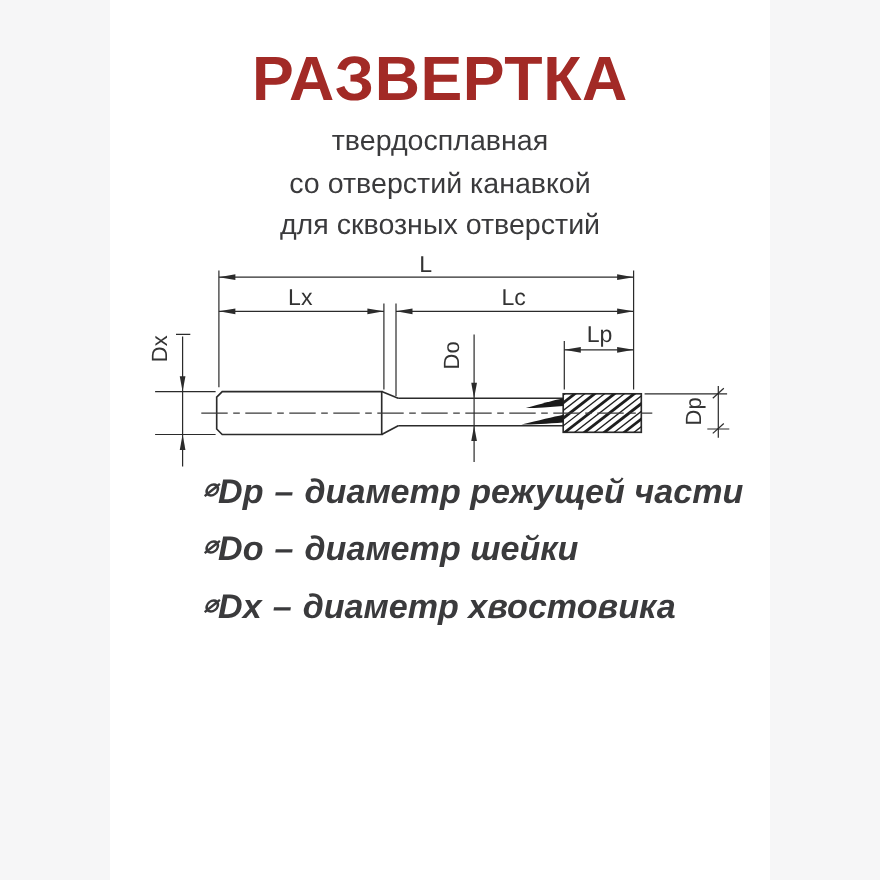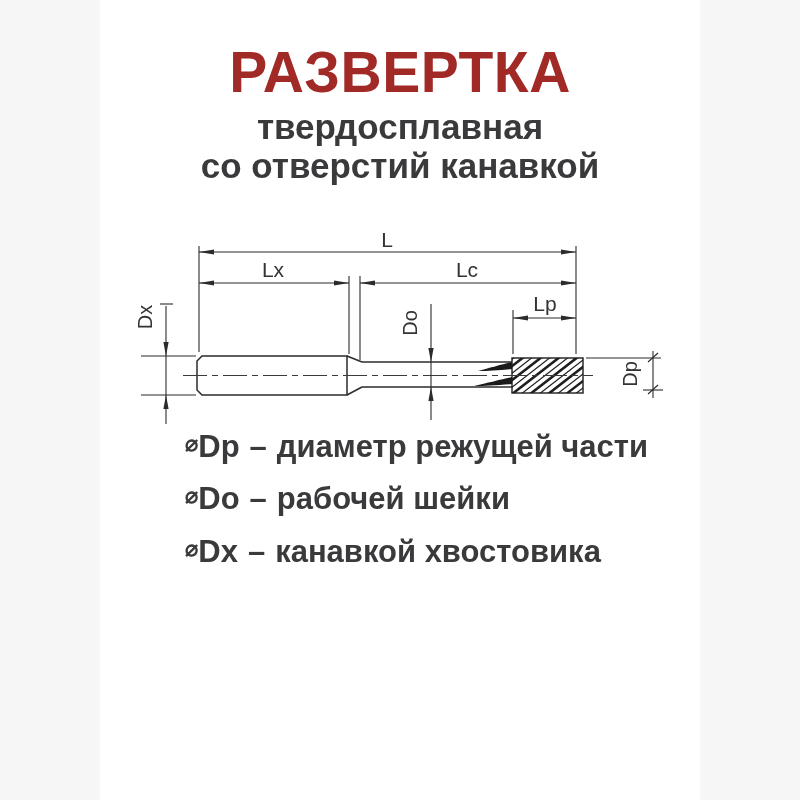--- a/index.html
+++ b/index.html
@@ -19,51 +19,52 @@
   .page-title{
     position:absolute;left:0;top:44px;width:800px;
     text-align:center;
     font-size:57px;line-height:57px;font-weight:800;
     letter-spacing:0.5px;
     color:#a22a26;
   }
   .subtitle{
     position:absolute;left:0;top:108px;width:800px;
     text-align:center;
-    font-size:35px;line-height:38.5px;font-weight:700;
+    font-size:26px;line-height:38.5px;font-weight:400;
     color:#3a3a3c;
   }
   .drawing-svg{
     position:absolute;left:100px;top:228px;
   }
   .legend{
     position:absolute;left:185px;top:419px;width:560px;
     font-size:31px;line-height:49.3px;
     color:#3a3a3c;font-weight:600;
   }
-  .legend-row{white-space:nowrap;}
+  .legend-row{white-space:nowrap;font-style:italic;}
   .legend-symbol{font-weight:700;}
   .legend-phi{font-weight:700;font-size:22px;vertical-align:6px;}
   .legend-dash{font-weight:700;margin:0 10px;}
   svg text{
     font-family:"Liberation Sans", sans-serif;
     fill:#333333;
   }
 </style>
 </head>
 <body>
 
 <div class="canvas">
   <div class="content-area"></div>
 
   <div class="page-title">РАЗВЕРТКА</div>
 
   <div class="subtitle">
     <div>твердосплавная</div>
     <div>со отверстий канавкой</div>
+    <div>для сквозных отверстий</div>
   </div>
 
   <svg class="drawing-svg" width="600" height="200" viewBox="100 228 600 200">
     <defs>
       <clipPath id="fluteClip">
           <rect x="512" y="358" width="71" height="35"></rect>
         </clipPath>
     </defs>
 
     <g stroke="#2b2b2b" fill="none" stroke-width="1.5">
@@ -144,19 +145,19 @@
     <text x="152" y="317" font-size="20" text-anchor="middle" transform="rotate(-90 152 317)">Dx</text>
     <text x="417" y="323" font-size="20" text-anchor="middle" transform="rotate(-90 417 323)">Do</text>
     <text x="637" y="374" font-size="20" text-anchor="middle" transform="rotate(-90 637 374)">Dp</text>
   </svg>
 
   <div class="legend">
     <div class="legend-row">
       <span class="legend-phi">⌀</span><span class="legend-symbol">Dp</span><span class="legend-dash">–</span><span>диаметр режущей части</span>
     </div>
     <div class="legend-row">
-      <span class="legend-phi">⌀</span><span class="legend-symbol">Do</span><span class="legend-dash">–</span><span>рабочей шейки</span>
+      <span class="legend-phi">⌀</span><span class="legend-symbol">Do</span><span class="legend-dash">–</span><span>диаметр шейки</span>
     </div>
     <div class="legend-row">
-      <span class="legend-phi">⌀</span><span class="legend-symbol">Dx</span><span class="legend-dash">–</span><span>канавкой хвостовика</span>
+      <span class="legend-phi">⌀</span><span class="legend-symbol">Dx</span><span class="legend-dash">–</span><span>диаметр хвостовика</span>
     </div>
   </div>
 </div>
 
 </body></html>

